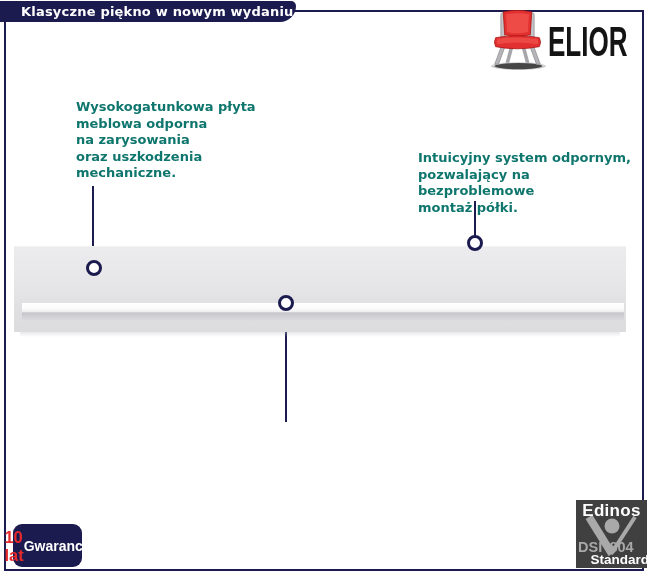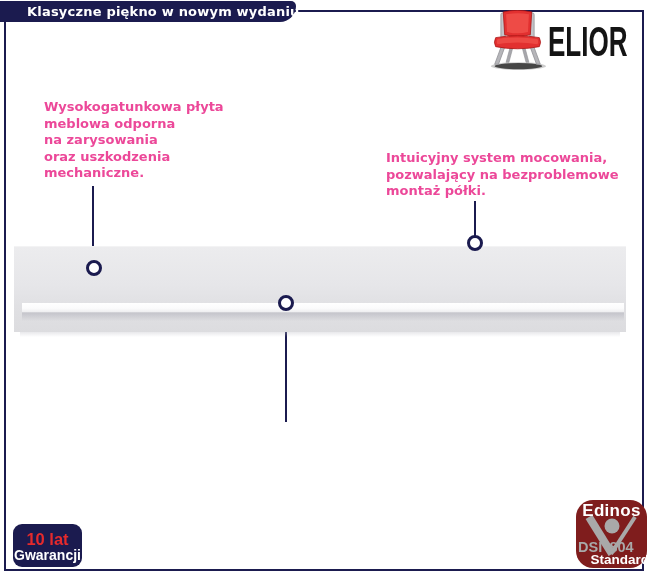--- a/index.html
+++ b/index.html
@@ -11,33 +11,34 @@
   .frame{
     position:absolute;left:4px;top:10px;width:640px;height:561px;
     border:2px solid #1b1b4f;box-sizing:border-box;pointer-events:none;
   }
   
   .ribbon{
     position:absolute;left:0;top:1px;width:296px;height:21px;background:#1b1b4f;
     border-radius:0 5px 16px 0;z-index:5;display:flex;align-items:center;
   }
   .ribbon span{
-    color:#fff;font-weight:bold;font-size:13px;padding-left:27px;letter-spacing:0.2px;
+    color:#fff;font-weight:bold;font-size:13px;padding-left:21px;letter-spacing:0.2px;
     white-space:nowrap;
   }
   
   .logo{position:absolute;left:489px;top:11px;width:155px;height:62px;display:flex;align-items:center;z-index:4;}
   .logo .wordmark{
     font-family:"Liberation Sans",sans-serif;font-weight:bold;font-size:42px;color:#141414;
     transform:scaleX(0.62);transform-origin:left center;margin-left:2px;letter-spacing:0px;line-height:1;
   }
   
   .annotation{
-    position:absolute;color:#ec4899;font-weight:bold;font-size:13px;line-height:16.5px;
+    position:absolute;color:#0f766e;font-weight:bold;font-size:13px;line-height:16.5px;
     white-space:pre-line;
+    margin-left:32px;
   }
   .ann-material{left:44px;top:99px;}
   .ann-mounting{left:386px;top:150px;}
   .ann-edges{left:193px;top:424px;}
   
   .callout-line{position:absolute;width:2px;background:#1b1b4f;}
   .line-material{left:92px;top:186px;height:75px;}
   .line-mounting{left:474px;top:201px;height:35px;}
   .line-edges{left:285px;top:310px;height:112px;}
   .callout-marker{
@@ -62,28 +63,28 @@
     position:absolute;left:8px;right:2px;top:65px;height:9px;
     background:linear-gradient(180deg,rgba(170,170,180,0.55),rgba(170,170,180,0));
   }
   .shelf .ground-shadow{
     position:absolute;left:6px;right:6px;bottom:-5px;height:5px;
     background:linear-gradient(180deg,rgba(190,190,198,0.35),rgba(190,190,198,0));
   }
   
   .warranty{
     position:absolute;left:13px;top:524px;width:69px;height:43px;background:#1b1b4f;
-    border-radius:9px;z-index:6;display:flex;flex-direction:column;align-items:center;justify-content:center;
+    border-radius:9px;z-index:6;display:flex;flex-direction:row;align-items:center;justify-content:center;
     box-shadow:0 0 0 1px rgba(255,255,255,0.55);
   }
   .warranty .years{color:#e62a2c;font-weight:bold;font-size:16.5px;line-height:18px;font-family:"Liberation Sans",sans-serif;}
   .warranty .label{color:#ffffff;font-weight:bold;font-size:14px;line-height:14px;font-family:"Liberation Sans",sans-serif;}
   
   .standards{
-    position:absolute;left:576px;top:500px;width:71px;height:68px;background:#7f1d1d;z-index:6;border-radius:17px;
+    position:absolute;left:576px;top:500px;width:71px;height:68px;background:#404040;z-index:6;
   }
   .standards .brand{
     position:absolute;top:1px;left:0;width:100%;text-align:center;color:#fff;font-weight:bold;
     font-size:17px;font-family:"Liberation Sans",sans-serif;letter-spacing:0.3px;
   }
   .standards svg{position:absolute;top:16px;left:6px;}
   .standards .code-left{
     position:absolute;top:39px;left:2px;width:31px;text-align:left;color:#a9a9a9;
     font-weight:bold;font-size:14.5px;font-family:"Liberation Sans",sans-serif;
   }
@@ -125,21 +126,21 @@
       </svg>
     </span>
     <span class="wordmark">ELIOR</span>
   </div>
 
   <div class="annotation ann-material">Wysokogatunkowa płyta
 meblowa odporna
 na zarysowania
 oraz uszkodzenia
 mechaniczne.</div>
-  <div class="annotation ann-mounting">Intuicyjny system mocowania,
+  <div class="annotation ann-mounting">Intuicyjny system odpornym,
 pozwalający na bezproblemowe
 montaż półki.</div>
 
   <div class="callout-line line-material"></div>
   <div class="callout-line line-mounting"></div>
   <div class="callout-line line-edges"></div>
 
   <div class="shelf">
     <div class="board"></div>
     <div class="board-shadow"></div>

